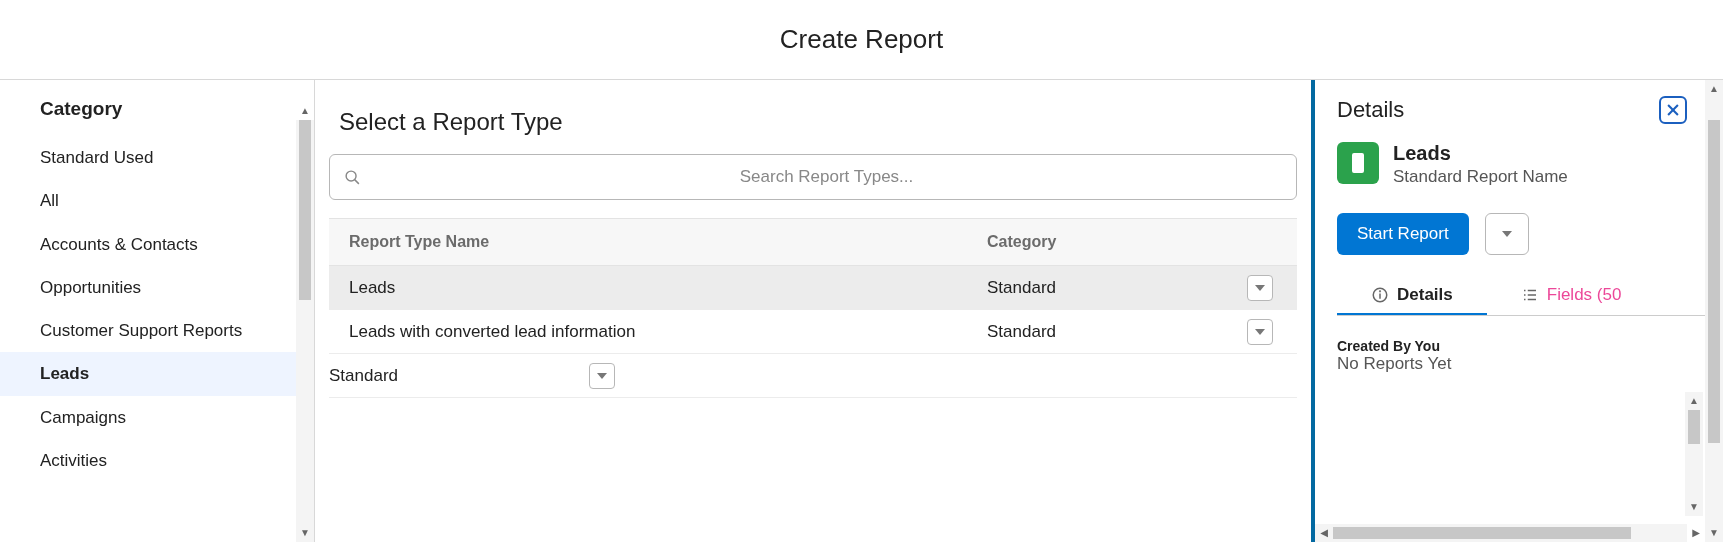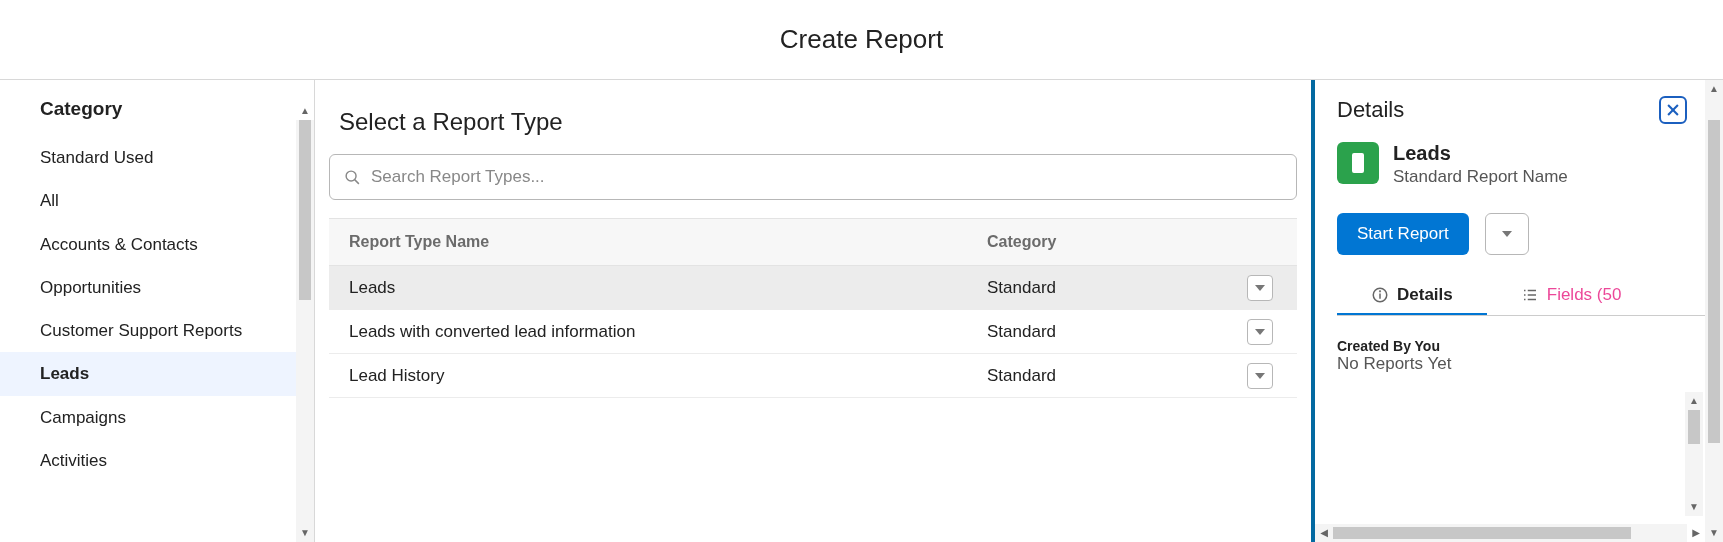--- a/index.html
+++ b/index.html
@@ -117,20 +117,21 @@
     align-items: center;
     gap: 10px;
     margin-bottom: 18px;
   }
   .search-box input {
     border: none;
     outline: none;
     font-size: 17px;
     flex: 1;
     color: #000000;
+    text-align: center;
   }
   .search-box input::placeholder { color: #888; }
   .search-icon-svg { width: 17px; height: 17px; fill: none; stroke: #888; stroke-width: 2; }
   .table-header {
     display: flex;
     background: #f7f7f7;
     border-top: 1px solid #e3e3e3;
     border-bottom: 1px solid #e3e3e3;
     font-size: 16px;
     color: #6b6b6b;
@@ -358,21 +359,20 @@
           </span></div>
     </div>
     <div class="table-row">
       <div class="td-name">Leads with converted lead information</div>
       <div class="td-cat">Standard</div>
       <div class="td-act"><span class="chev-btn">
             <span class="chev-down"></span>
           </span></div>
     </div>
     <div class="table-row">
-      <div class="td-name">Lead History</div>
       <div class="td-cat">Standard</div>
       <div class="td-act"><span class="chev-btn">
             <span class="chev-down"></span>
           </span></div>
     </div>
   </div>
 
   <div class="details">
     <div class="details-header">
       <h2>Details</h2>

